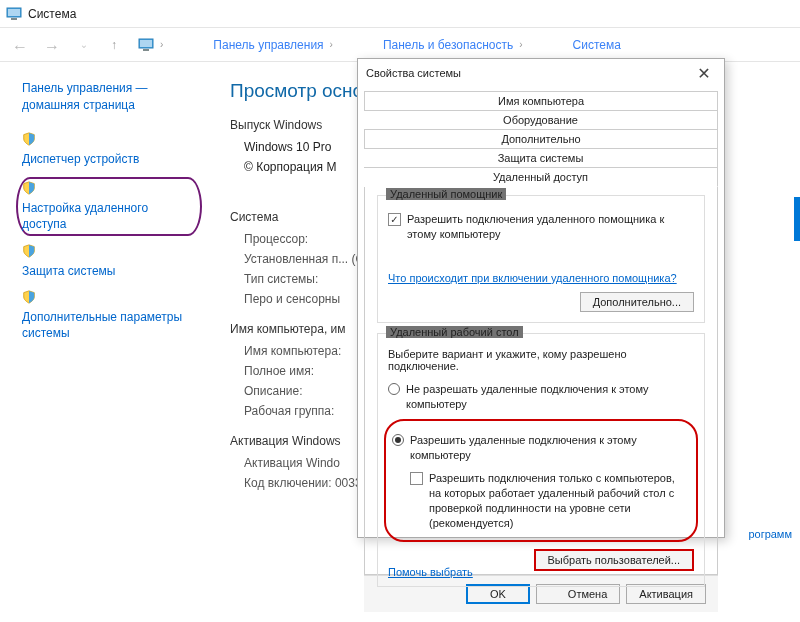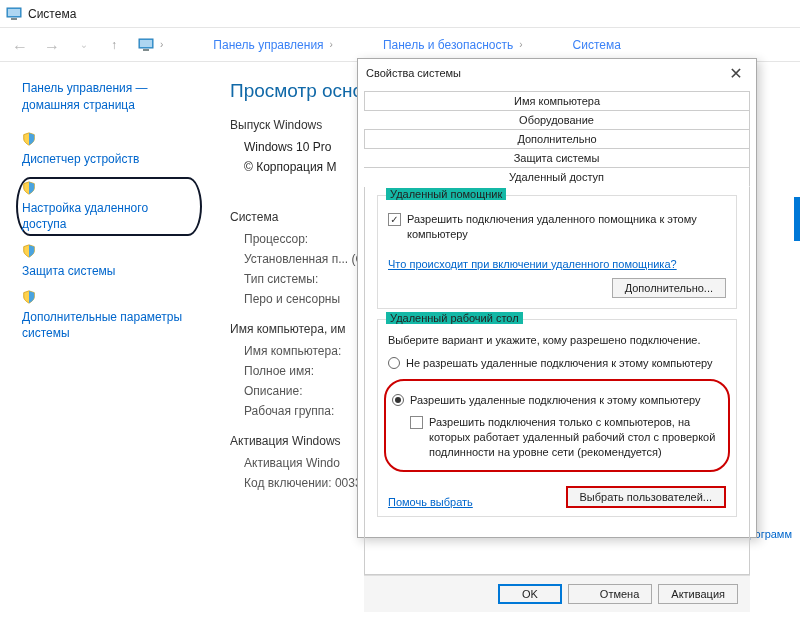--- a/index.html
+++ b/index.html
@@ -17,51 +17,51 @@
 .breadcrumb { display: flex; align-items: center; gap: 6px; padding: 2px 6px; flex: 1; }
 .breadcrumb .bc-icon { width: 16px; height: 16px; }
 .breadcrumb .sep { color: #999; font-size: 10px; }
 .breadcrumb .crumb { color: #3b82f6; margin-left: 44px; }
 
 
 .main { display: flex; height: calc(622px - 62px); }
 .sidebar { width: 220px; padding: 18px 18px 18px 22px; }
 .sidebar .home-link { color: #0066cc; margin-bottom: 18px; line-height: 1.4; display: block; }
 .sidebar .sb-item { display: flex; align-items: flex-start; gap: 6px; margin-bottom: 10px; line-height: 1.3; flex-direction: column; }
-.sidebar .sb-item.highlight { border: 2px solid #0f172a; border-radius: 14px / 50%; padding: 2px 8px 2px 4px; margin-left: -6px; margin-bottom: 8px; }
+.sidebar .sb-item.highlight { border: 2px solid #701a75; border-radius: 14px / 50%; padding: 2px 8px 2px 4px; margin-left: -6px; margin-bottom: 8px; }
 .sidebar .sb-link { color: #0066cc; }
 .sidebar .see-also { margin-top: 300px; color: #888; font-size: 10px; margin-bottom: 10px; }
 .shield { width: 14px; height: 14px; flex-shrink: 0; }
 
 .content { flex: 1; padding: 18px 10px 10px 10px; position: relative; }
 .content h1 { font-size: 19px; font-weight: 400; color: #1169a8; margin-bottom: 14px; }
 .content .section-title { font-size: 12px; color: #333; margin: 16px 0 8px 0; }
 .content .label { color: #555; margin: 6px 0 6px 14px; }
 .content .value { color: #222; margin-left: 14px; margin-bottom: 6px; }
 
 .blue-edge { position: absolute; right: 0; top: 135px; width: 6px; height: 44px; background: #0078d7; }
 
 
-.dialog { position: absolute; left: 357px; top: 58px; width: 400px; height: 480px; background: #fff; border: 1px solid #aaa; box-shadow: 3px 3px 10px rgba(0,0,0,0.2); font-size: 11px; }
+.dialog { position: absolute; left: 357px; top: 58px; width: 368px; height: 480px; background: #fff; border: 1px solid #aaa; box-shadow: 3px 3px 10px rgba(0,0,0,0.2); font-size: 11px; }
 .dialog .dlg-title { height: 28px; display: flex; align-items: center; justify-content: space-between; padding: 0 8px; }
 .dialog .dlg-title .close { font-size: 16px; color: #444; width: 24px; text-align: center; }
 .dialog .tabs { padding: 4px 6px 0 6px; }
 .dialog .tab-row { display: flex; flex-direction: column; }
 .dialog .tab { border: 1px solid #ccc; padding: 3px 10px; background: #fff; font-size: 11px; cursor: default; border-bottom: none; position: relative; }
 .dialog .tab-row.top .tab { flex: 1; text-align: center; }
 .dialog .tab-row.bottom { border-bottom: 1px solid #ccc; }
 .dialog .tab-row.bottom .tab { flex: 1; text-align: center; }
 .dialog .tab.active { background: #fff; border-bottom: 1px solid #fff; margin-bottom: -1px; z-index: 2; }
 .dialog .tab + .tab { border-left: none; }
 .dialog .body { padding: 8px 12px; border: 1px solid #ccc; border-top: none; margin: 0 6px; height: 388px; position: relative; }
 .dialog .group { border: 1px solid #ddd; padding: 10px 10px 10px 10px; margin-bottom: 10px; position: relative; }
-.dialog .group .legend { position: absolute; top: -8px; left: 8px; background: #14b8a6; padding: 0 4px; font-size: 11px; text-align: center; }
+.dialog .group .legend { position: absolute; top: -8px; left: 8px; background: #737373; padding: 0 4px; font-size: 11px; text-align: center; }
 .dialog .chk-row { display: flex; align-items: flex-start; gap: 6px; margin: 6px 0; line-height: 1.35; }
 .dialog .chk { width: 13px; height: 13px; border: 1px solid #888; flex-shrink: 0; display: flex; align-items: center; justify-content: center; font-size: 10px; color: #333; margin-top: 1px; }
-.dialog .link { color: #0066cc; text-decoration: underline; display: inline-block; margin-top: 10px; text-align: right; }
+.dialog .link { color: #0066cc; text-decoration: underline; display: inline-block; margin-top: 24px; text-align: right; }
 .dialog .btn { border: 1px solid #aaa; background: #f4f4f4; padding: 3px 12px; font-size: 11px; display: inline-block; }
 .dialog .btn-row-right { text-align: right; margin-top: 8px; }
 .dialog .group.remote { padding-bottom: 40px; }
 .dialog .radio-row { display: flex; align-items: flex-start; gap: 6px; margin: 8px 0; line-height: 1.35; }
 .dialog .radio { width: 12px; height: 12px; border: 1px solid #666; border-radius: 50%; flex-shrink: 0; display: flex; align-items: center; justify-content: center; margin-top: 1px; }
 .dialog .radio.checked::after { content: ""; width: 6px; height: 6px; background: #333; border-radius: 50%; }
 .dialog .highlight-block { border: 2px solid #c00; border-radius: 20px; padding: 4px 6px; margin: 4px -4px; }
 .dialog .help-users-row { display: flex; justify-content: space-between; align-items: center; position: absolute; bottom: 8px; left: 10px; right: 10px; }
 .dialog .btn.highlight { border: 2px solid #c00; }
 .dialog .footer { display: flex; justify-content: flex-end; gap: 6px; padding: 8px 12px; background: #f5f5f5; border-top: 1px solid #ddd; margin: 0 6px; }

